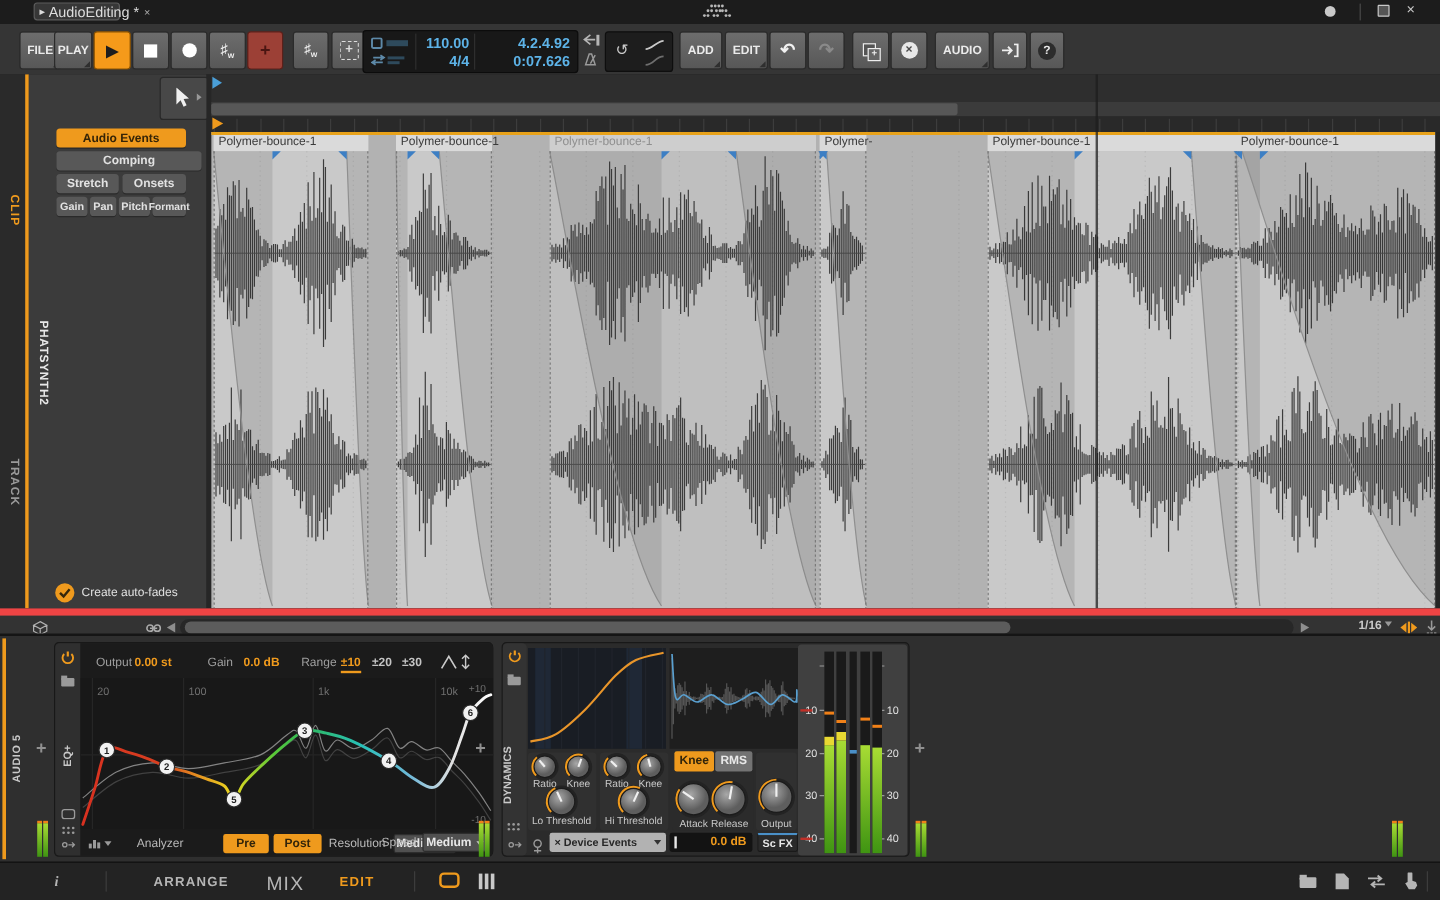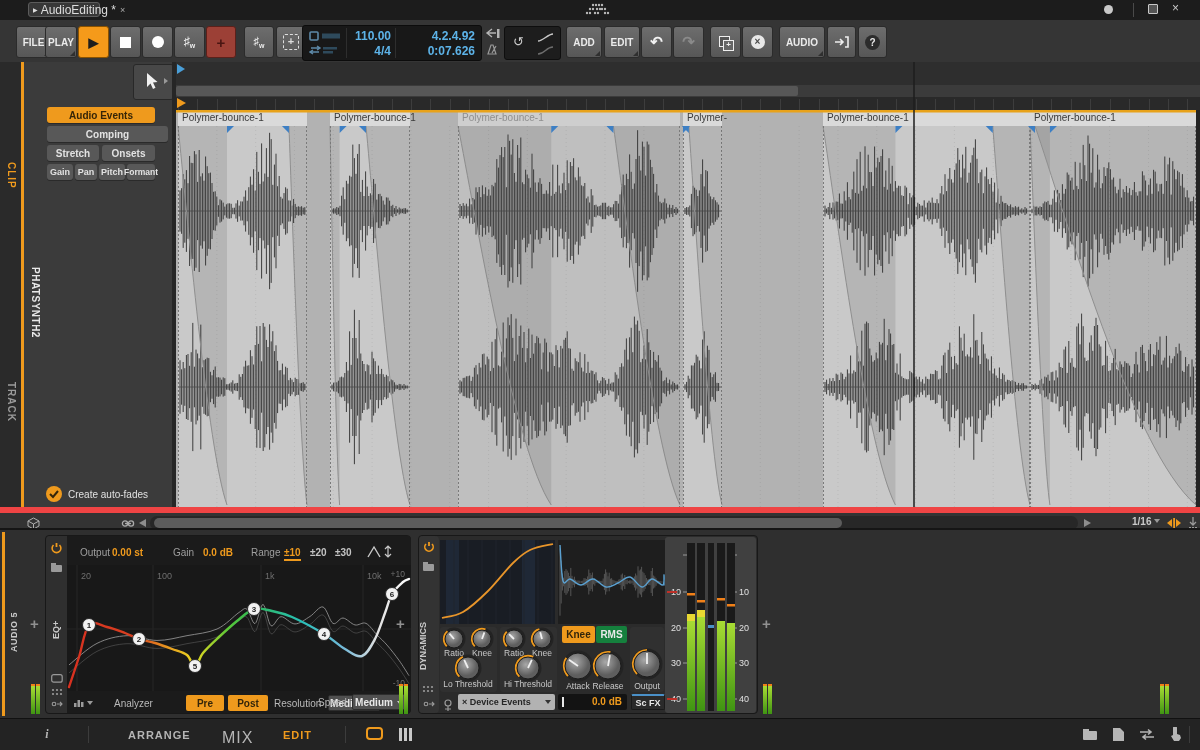--- a/index.html
+++ b/index.html
@@ -705,21 +705,21 @@
       <rect x="269" y="58" width="8" height="2.5" fill="#f08018"></rect>
       <rect x="279" y="65" width="8" height="2.5" fill="#f08018"></rect>
       <rect x="299" y="63" width="8" height="2.5" fill="#f08018"></rect>
       <rect x="309" y="69" width="8" height="2.5" fill="#f08018"></rect>
       <circle cx="30" cy="168" r="3" stroke="#9a9a9a" stroke-width="1.2" fill="none"></circle>
       <path d="M30,171 v5 M27,174 h6" stroke="#9a9a9a" stroke-width="1.2"></path>
     </svg>
   <div class="ob" style="left:562px;top:96px;width:33px;height:17px">
       <span>Knee</span>
     </div>
-  <div class="a" style="left:596px;top:96px;width:31px;height:17px;background:#15803d;border-radius:2px;color:#e8e8e8;font-size:10px;font-weight:bold;display:flex;align-items:center;justify-content:center">
+  <div class="a" style="left:596px;top:96px;width:31px;height:17px;background:#737373;border-radius:2px;color:#e8e8e8;font-size:10px;font-weight:bold;display:flex;align-items:center;justify-content:center">
       <span>RMS</span>
     </div>
   <div class="a" style="left:458px;top:164px;width:97px;height:16px;background:#b2b2b2;border-radius:2px;color:#262626;font-size:9px;font-weight:bold;display:flex;align-items:center;padding:0 4px;box-sizing:border-box">
       <span style="flex:1;white-space:nowrap;overflow:hidden">× Device Events</span>
       <span style="border:3px solid transparent;border-top:4px solid #333;margin-top:3px"></span>
     </div>
   <div class="a" style="left:558px;top:164px;width:69px;height:16px;background:#131313;border-radius:2px">
       <span style="position:absolute;left:4px;top:3px;width:2px;height:10px;background:#e8e8e8"></span>
       <span style="position:absolute;right:5px;top:2px;color:#ef9a1d;font-size:10px;font-weight:bold">0.0 dB</span>
     </div>

